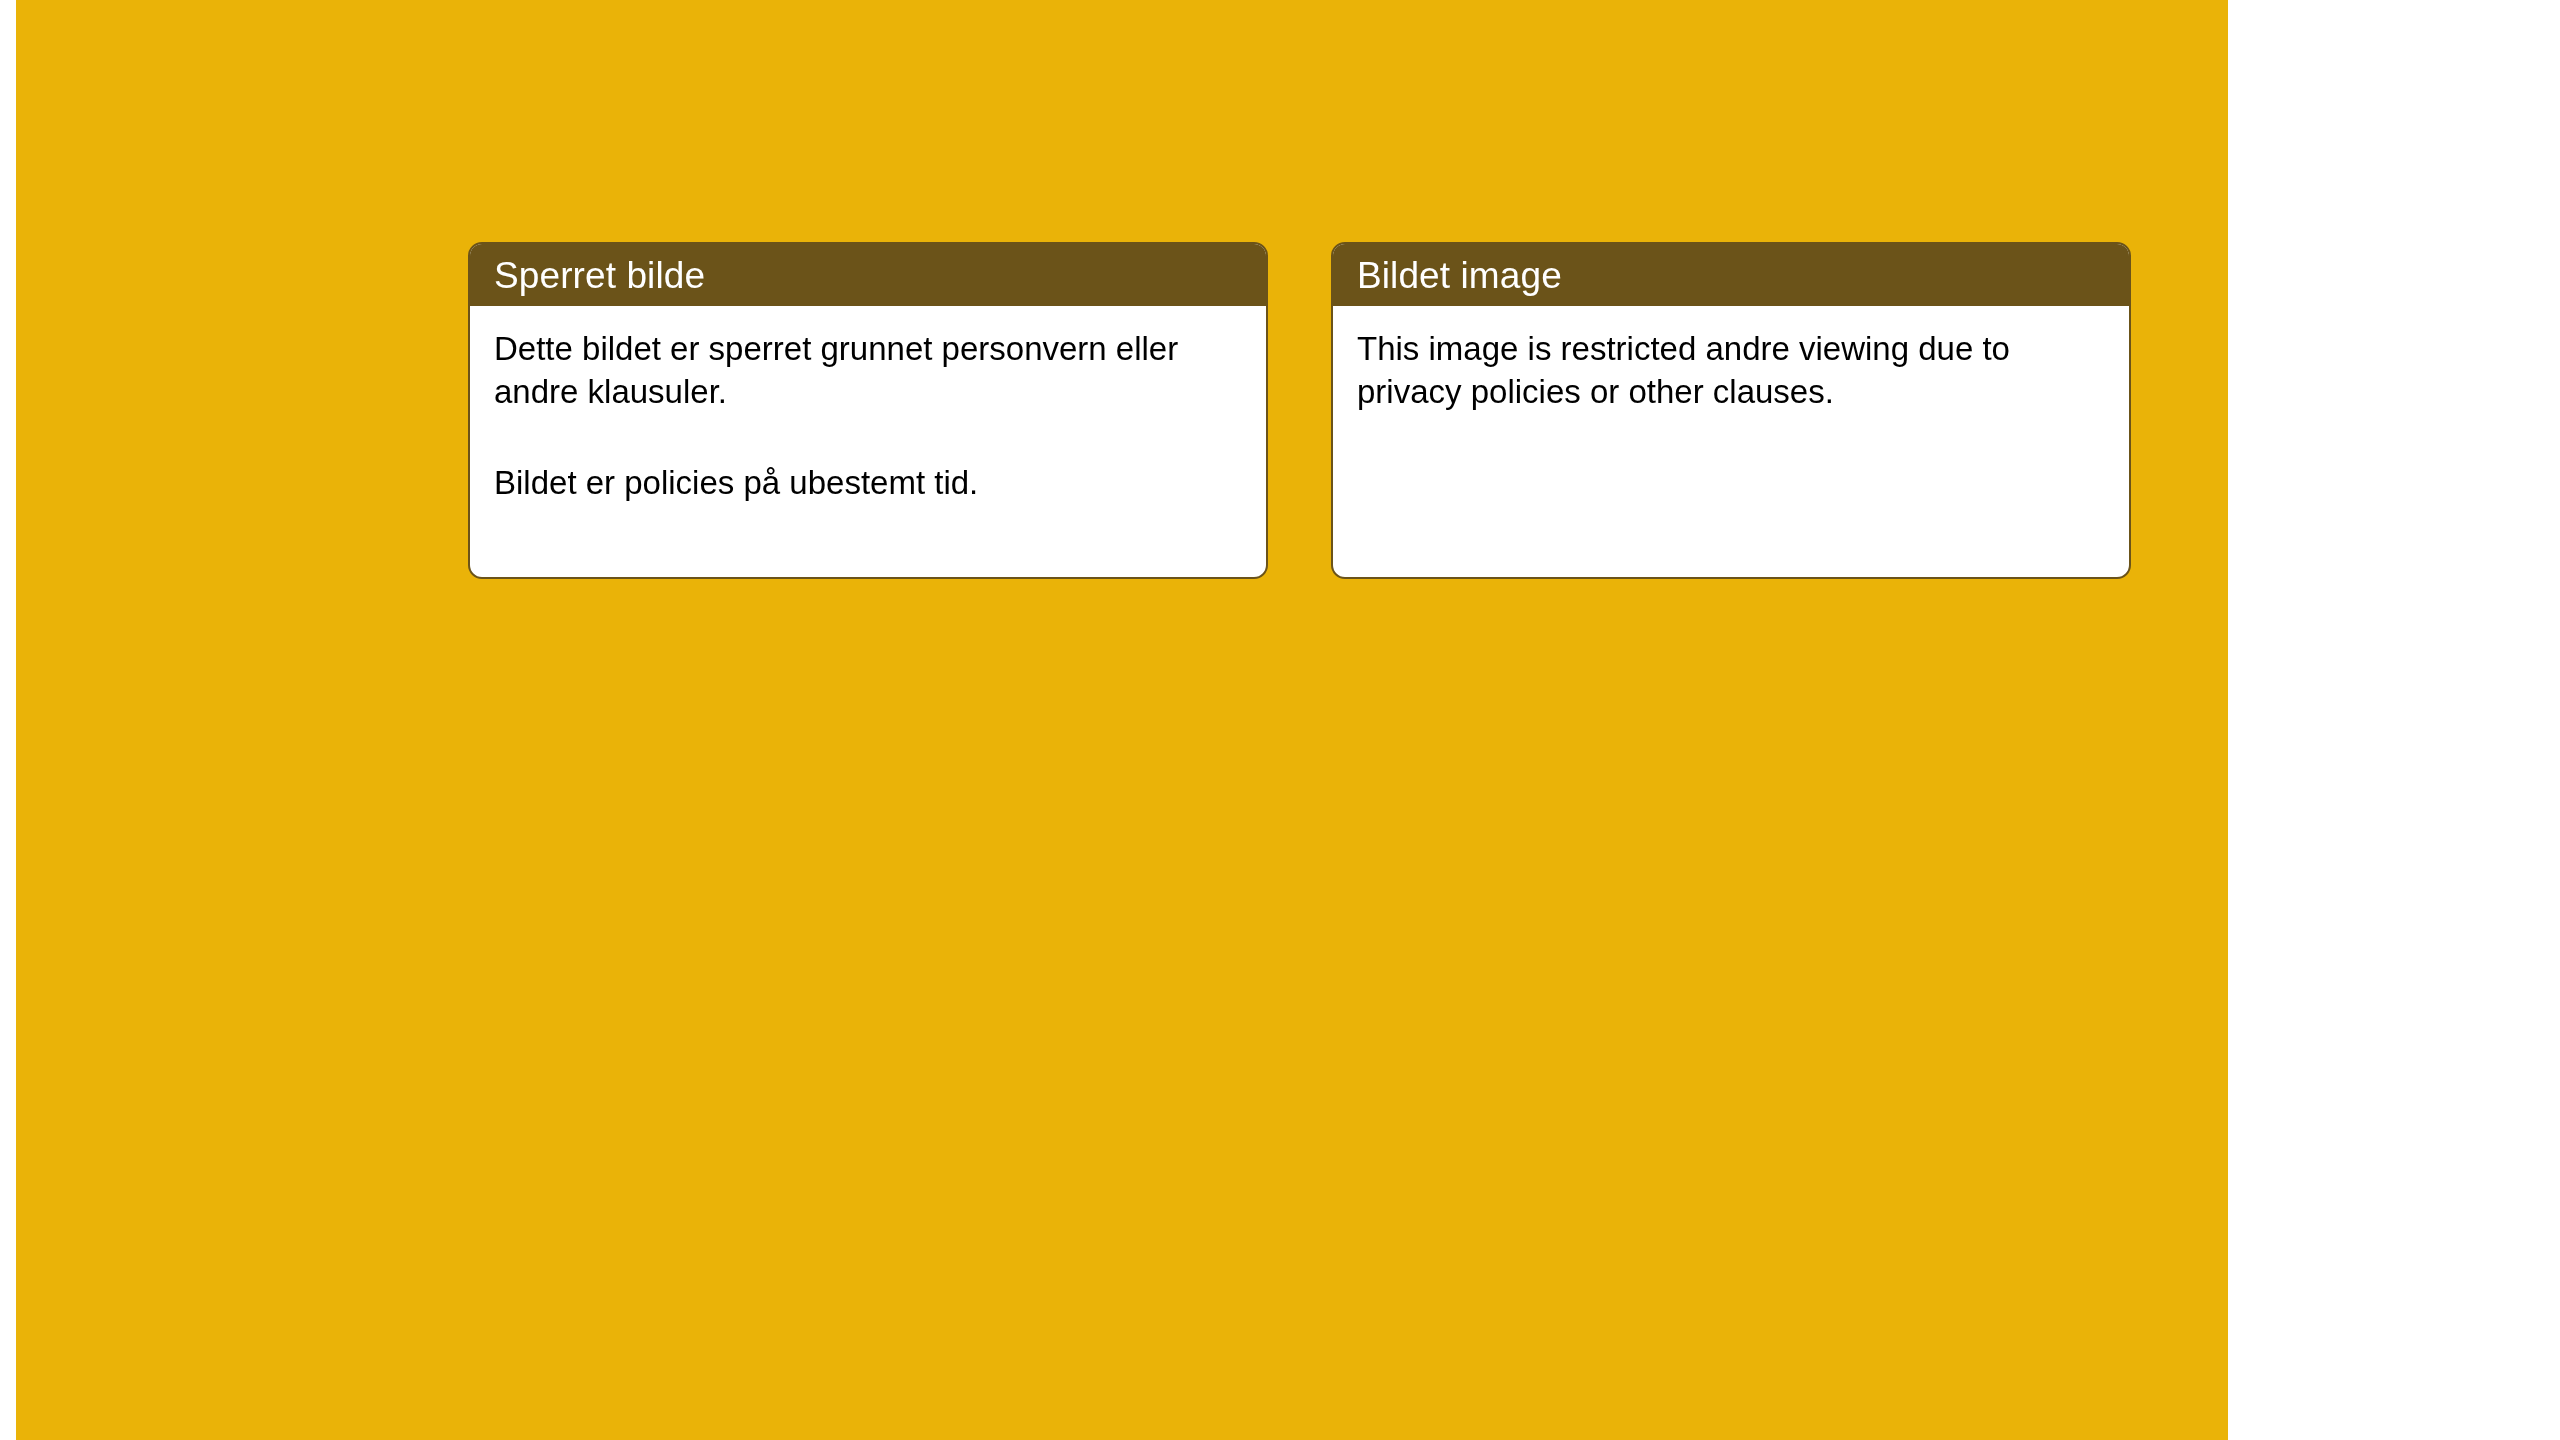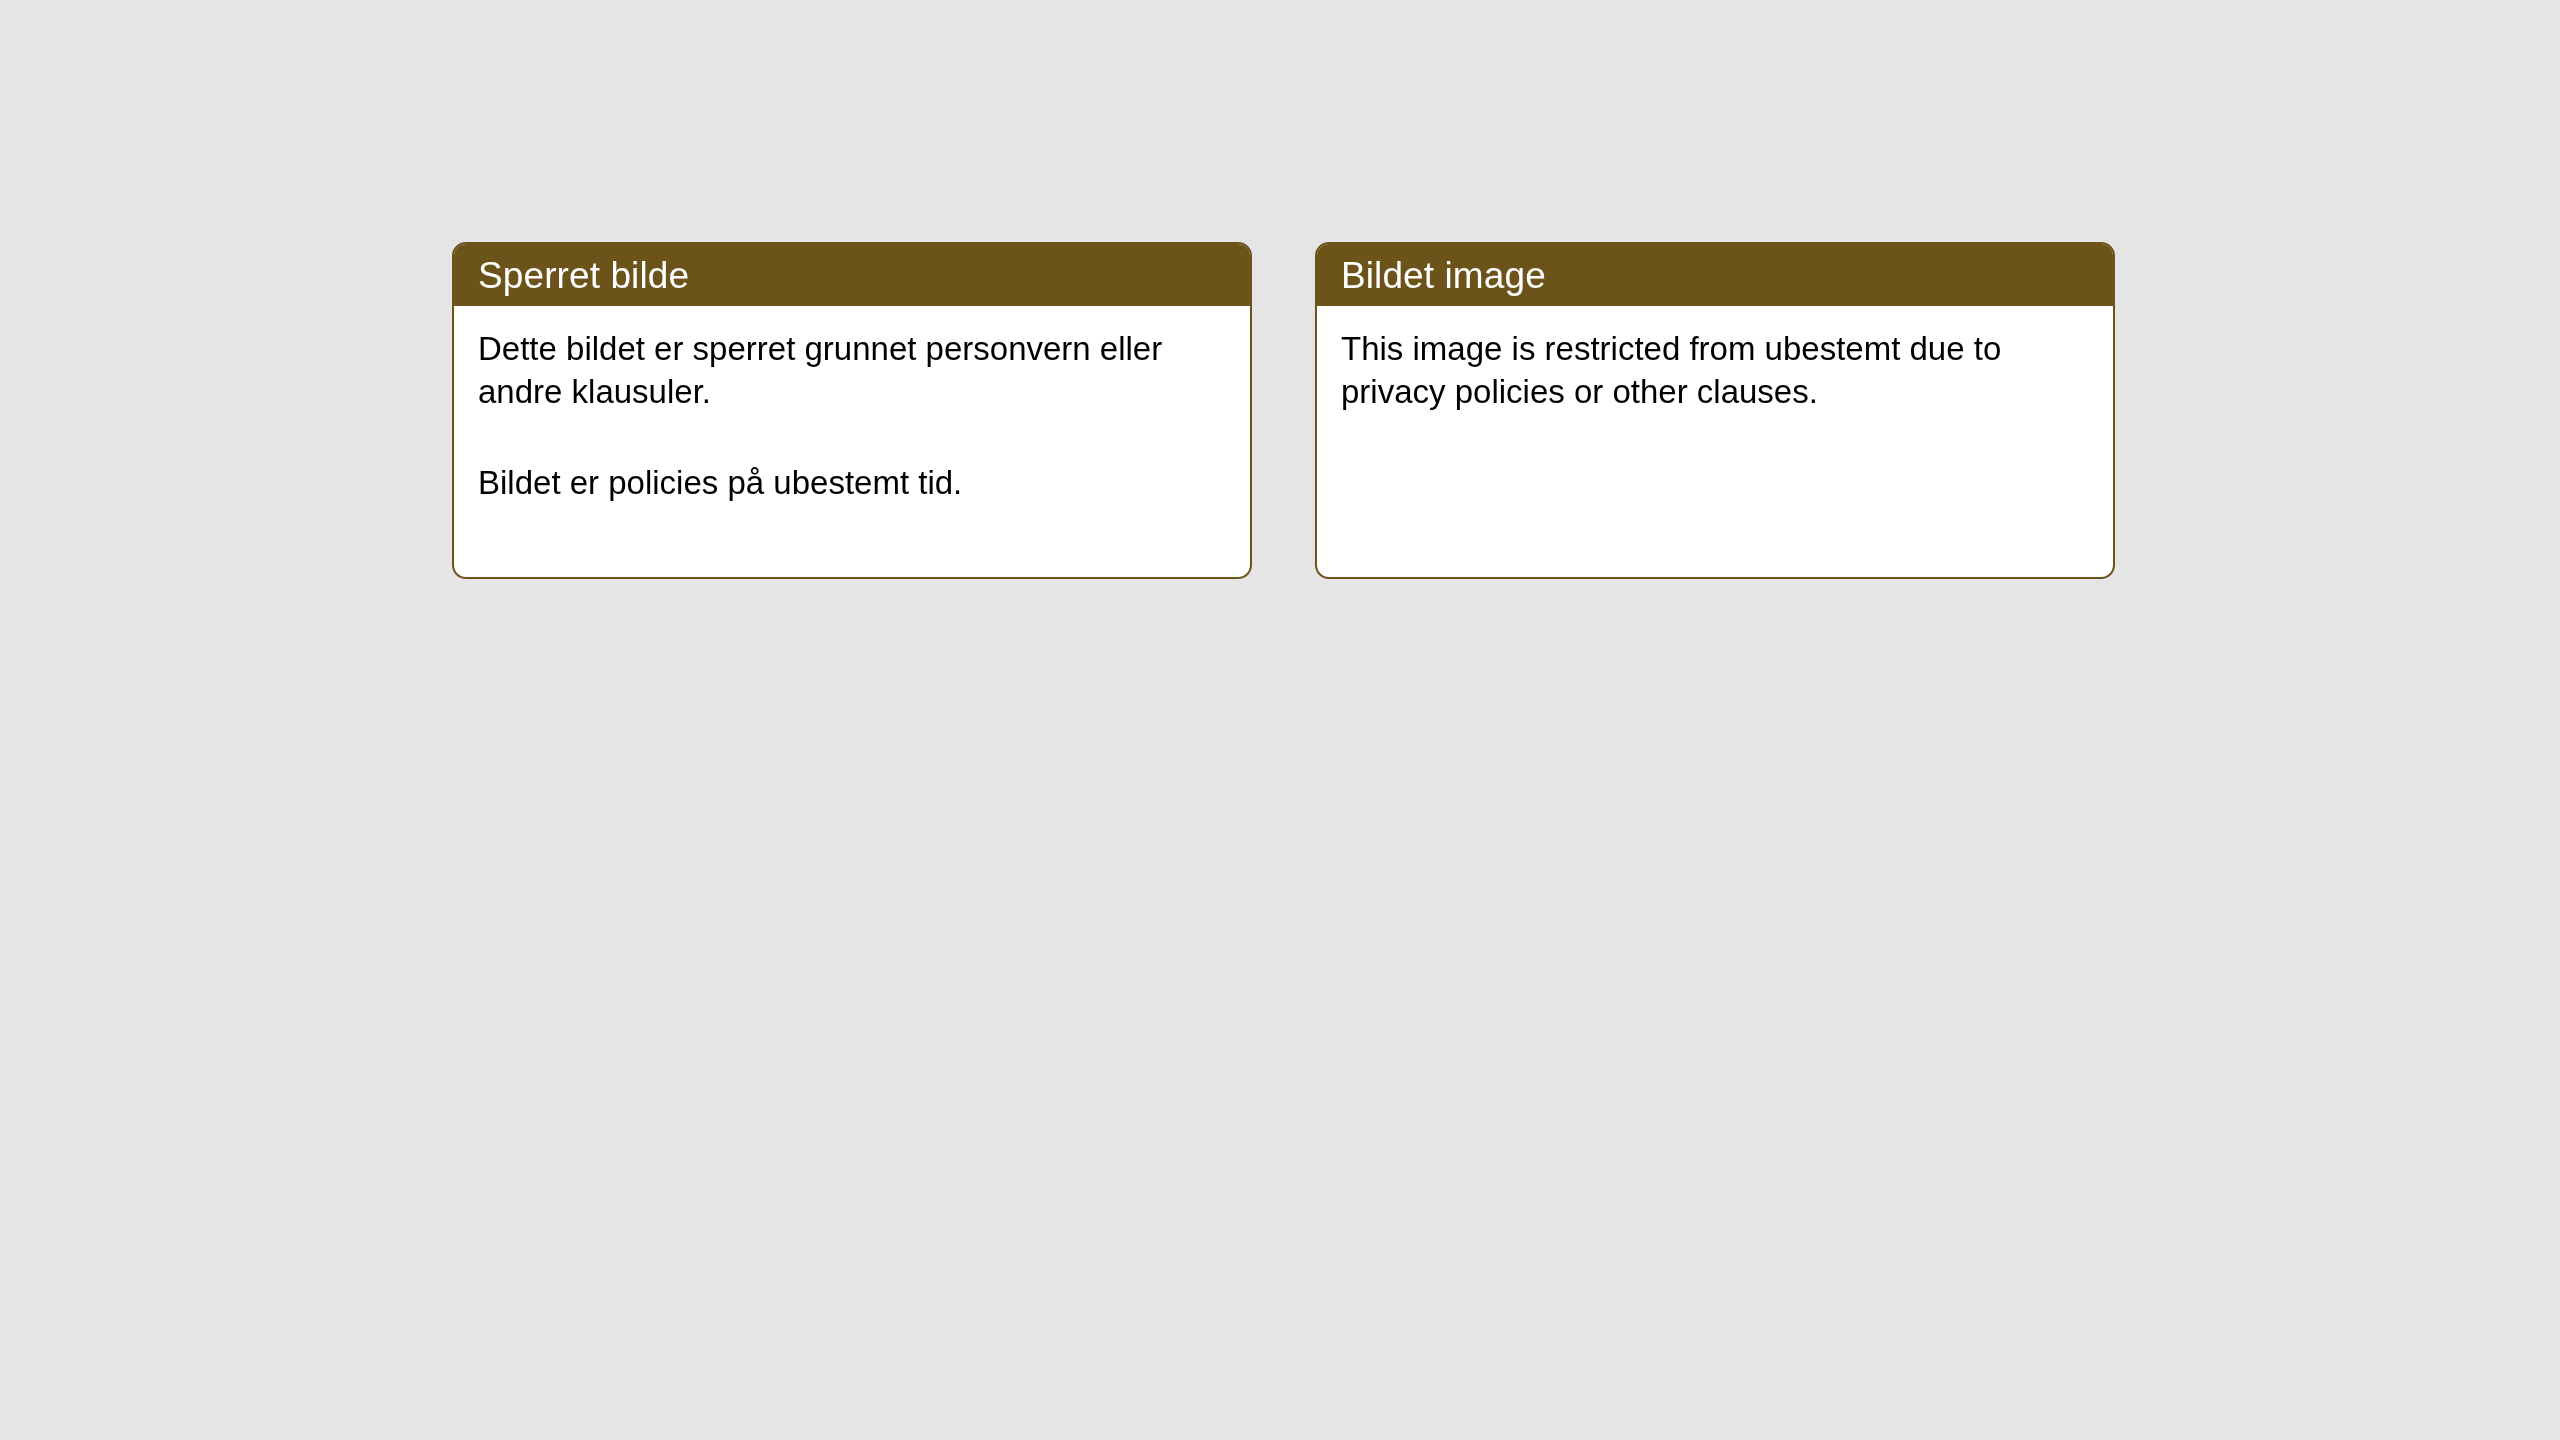--- a/index.html
+++ b/index.html
@@ -10,23 +10,24 @@
     width: 2560px;
     height: 1440px;
     background: #ffffff;
     font-family: "Liberation Sans", sans-serif;
     overflow: hidden;
   }
 
   
   .page {
     position: relative;
-    width: 2560px;
+    width: 2212px;
     height: 1440px;
-    background: #e5e5e5;
+    background: #eab308;
+    margin-left: 16px;
   }
 
   
   .card-deck {
     position: absolute;
     left: 452px;
     top: 242px;
     display: flex;
     flex-direction: row;
     align-items: flex-start;
@@ -101,18 +102,18 @@
         <p class="notice-paragraph">Dette bildet er sperret grunnet personvern eller andre klausuler.</p>
         <p class="notice-paragraph">Bildet er policies på ubestemt tid.</p>
       </div>
     </div>
 
     <div class="notice-card">
       <div class="notice-card-header">
         <span class="notice-card-title">Bildet image</span>
       </div>
       <div class="notice-card-body">
-        <p class="notice-paragraph">This image is restricted from ubestemt due to privacy policies or other clauses.</p>
+        <p class="notice-paragraph">This image is restricted andre viewing due to privacy policies or other clauses.</p>
       </div>
     </div>
 
   </div>
 </div>
 
 </body></html>

